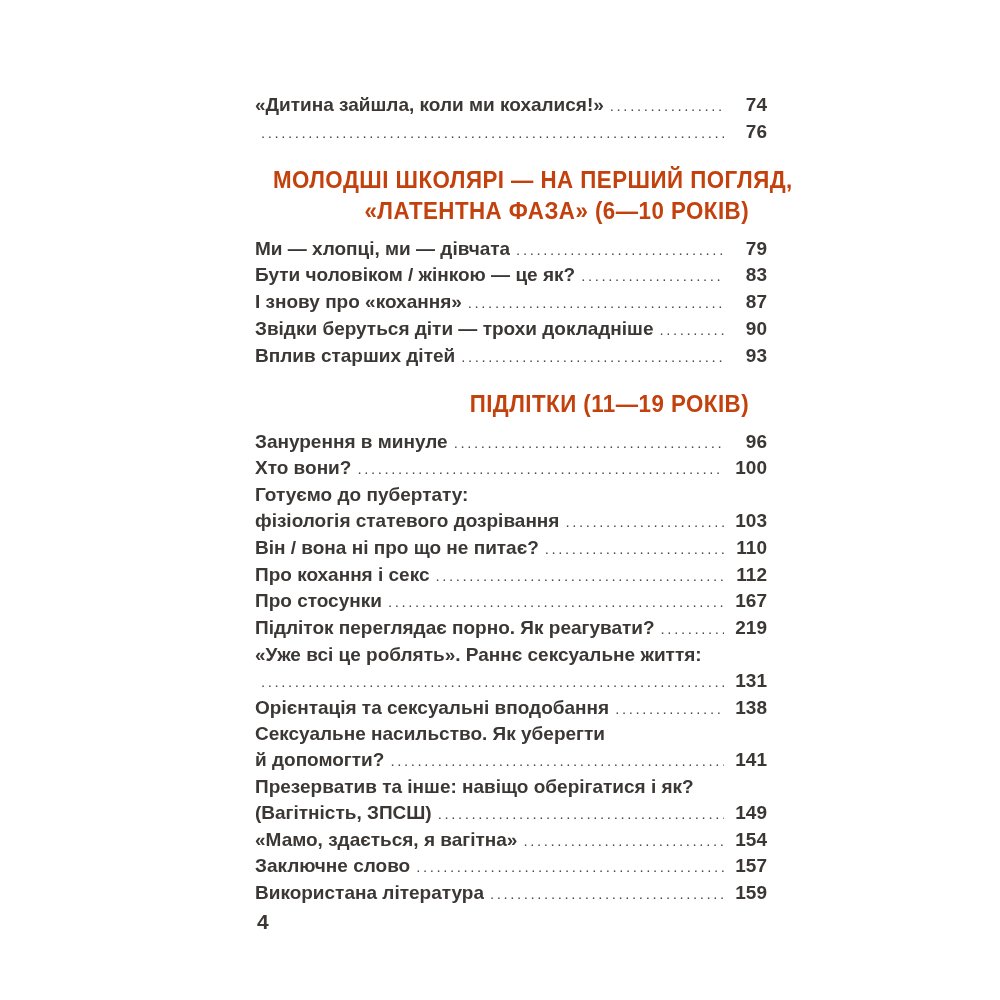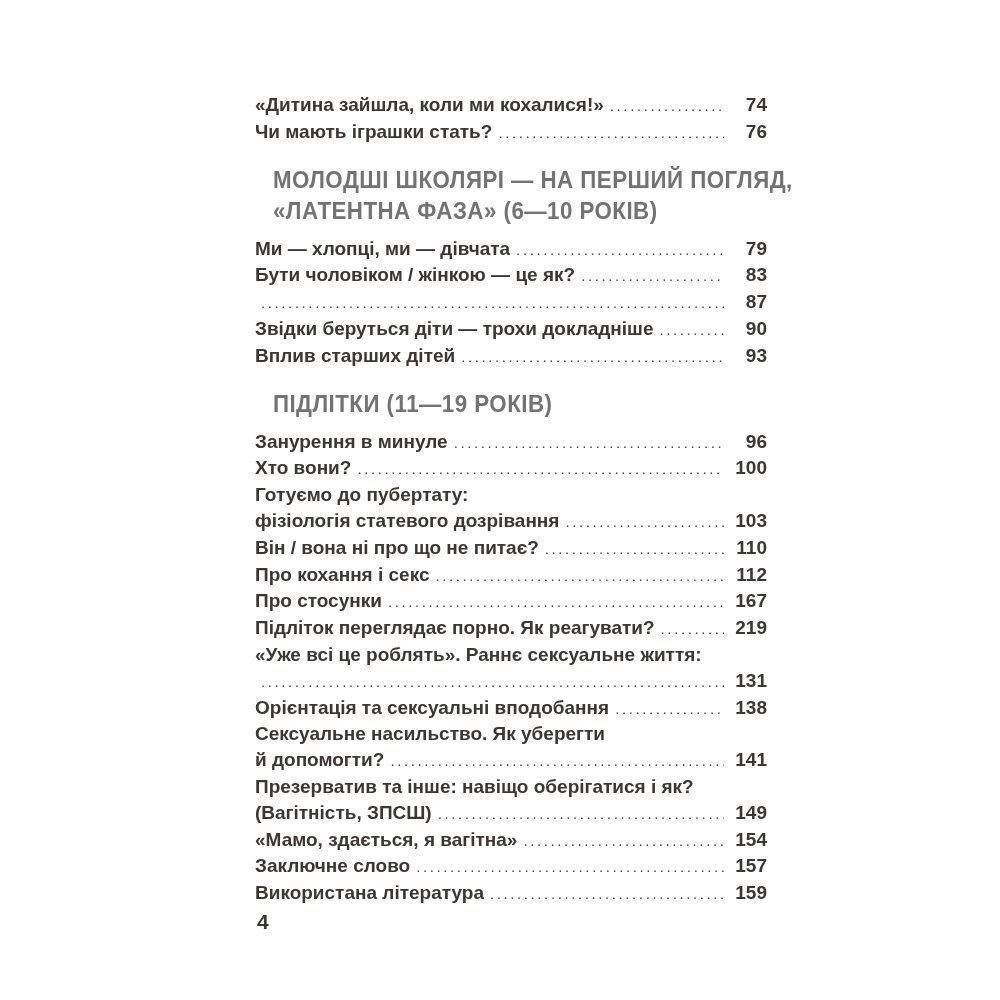--- a/index.html
+++ b/index.html
@@ -45,24 +45,24 @@
     letter-spacing: 2.6px;
     color: #4d4947;
     margin: 0 9px 0 6px;
   }
   .pagenum {
     flex: 0 0 auto;
     min-width: 34px;
     text-align: right;
   }
   .section-heading {
-    text-align: left;
+    text-align: right;
     margin: 18px 0 10px 0;
     font-weight: bold;
-    color: #737373;
+    color: #c2410c;
   }
   .heading-line {
     font-size: 24px;
     line-height: 31px;
     letter-spacing: 0.5px;
     transform: scaleX(0.93);
     transform-origin: 50% 50%;
     white-space: nowrap;
   }
   .folio {
@@ -78,39 +78,39 @@
 <body>
 
 <div class="page">
   <div class="content">
       <div class="row">
         <span class="title">«Дитина зайшла, коли ми кохалися!»</span>
         <span class="leader">........................................................................................................................</span>
         <span class="pagenum">74</span>
       </div>
       <div class="row">
-        <span class="title">Чи мають іграшки стать?</span>
         <span class="leader">........................................................................................................................</span>
         <span class="pagenum">76</span>
       </div>
       <div class="section-heading">
         <div class="heading-line">МОЛОДШІ ШКОЛЯРІ — НА ПЕРШИЙ ПОГЛЯД,</div>
         <div class="heading-line">«ЛАТЕНТНА ФАЗА» (6—10 РОКІВ)</div>
       </div>
       <div class="row">
         <span class="title">Ми — хлопці, ми — дівчата</span>
         <span class="leader">........................................................................................................................</span>
         <span class="pagenum">79</span>
       </div>
       <div class="row">
         <span class="title">Бути чоловіком / жінкою — це як?</span>
         <span class="leader">........................................................................................................................</span>
         <span class="pagenum">83</span>
       </div>
       <div class="row">
+        <span class="title">І знову про «кохання»</span>
         <span class="leader">........................................................................................................................</span>
         <span class="pagenum">87</span>
       </div>
       <div class="row">
         <span class="title">Звідки беруться діти — трохи докладніше</span>
         <span class="leader">........................................................................................................................</span>
         <span class="pagenum">90</span>
       </div>
       <div class="row">
         <span class="title">Вплив старших дітей</span>

